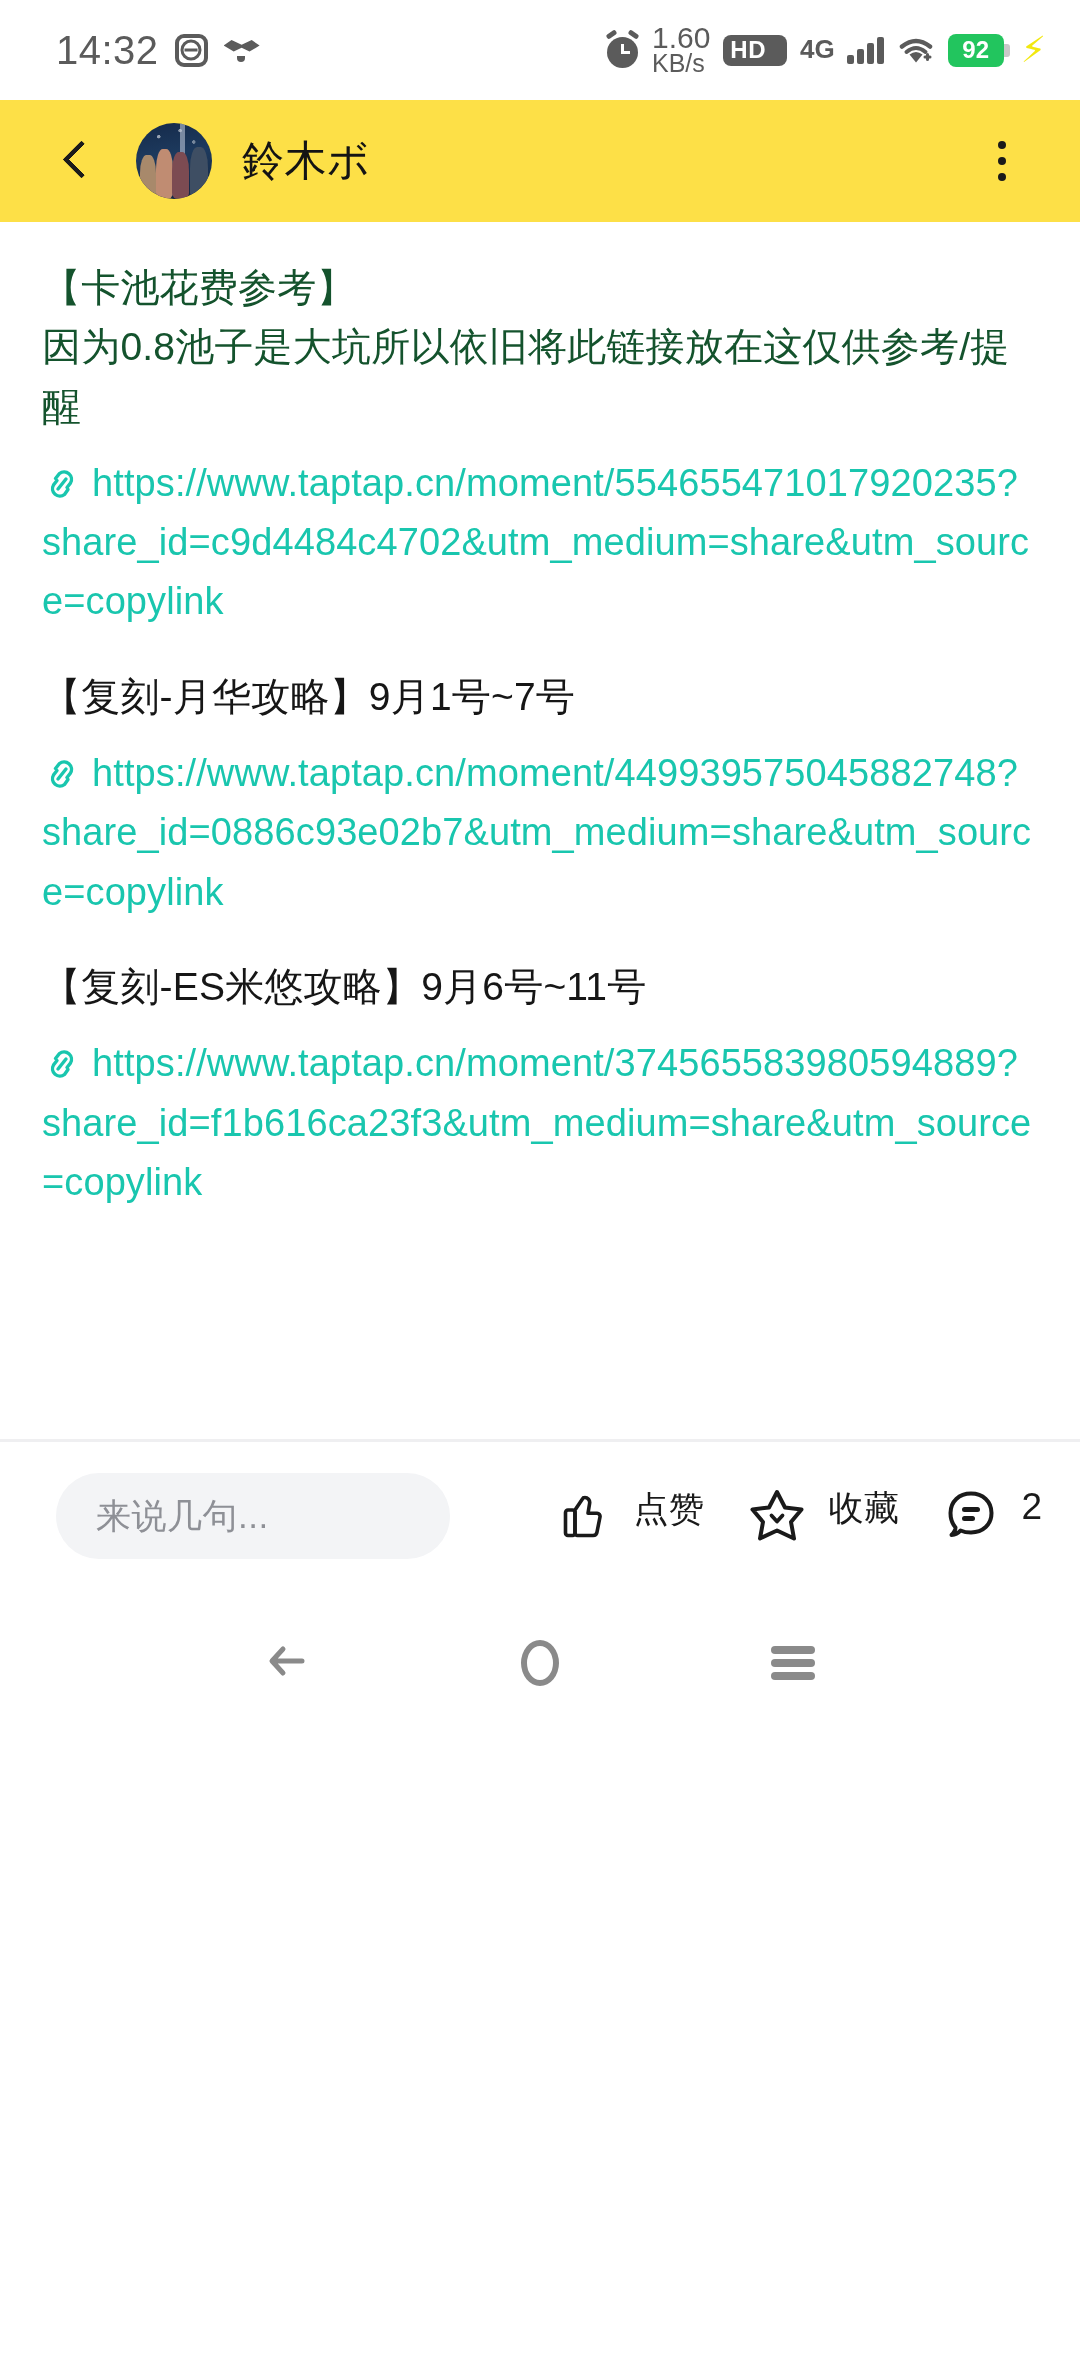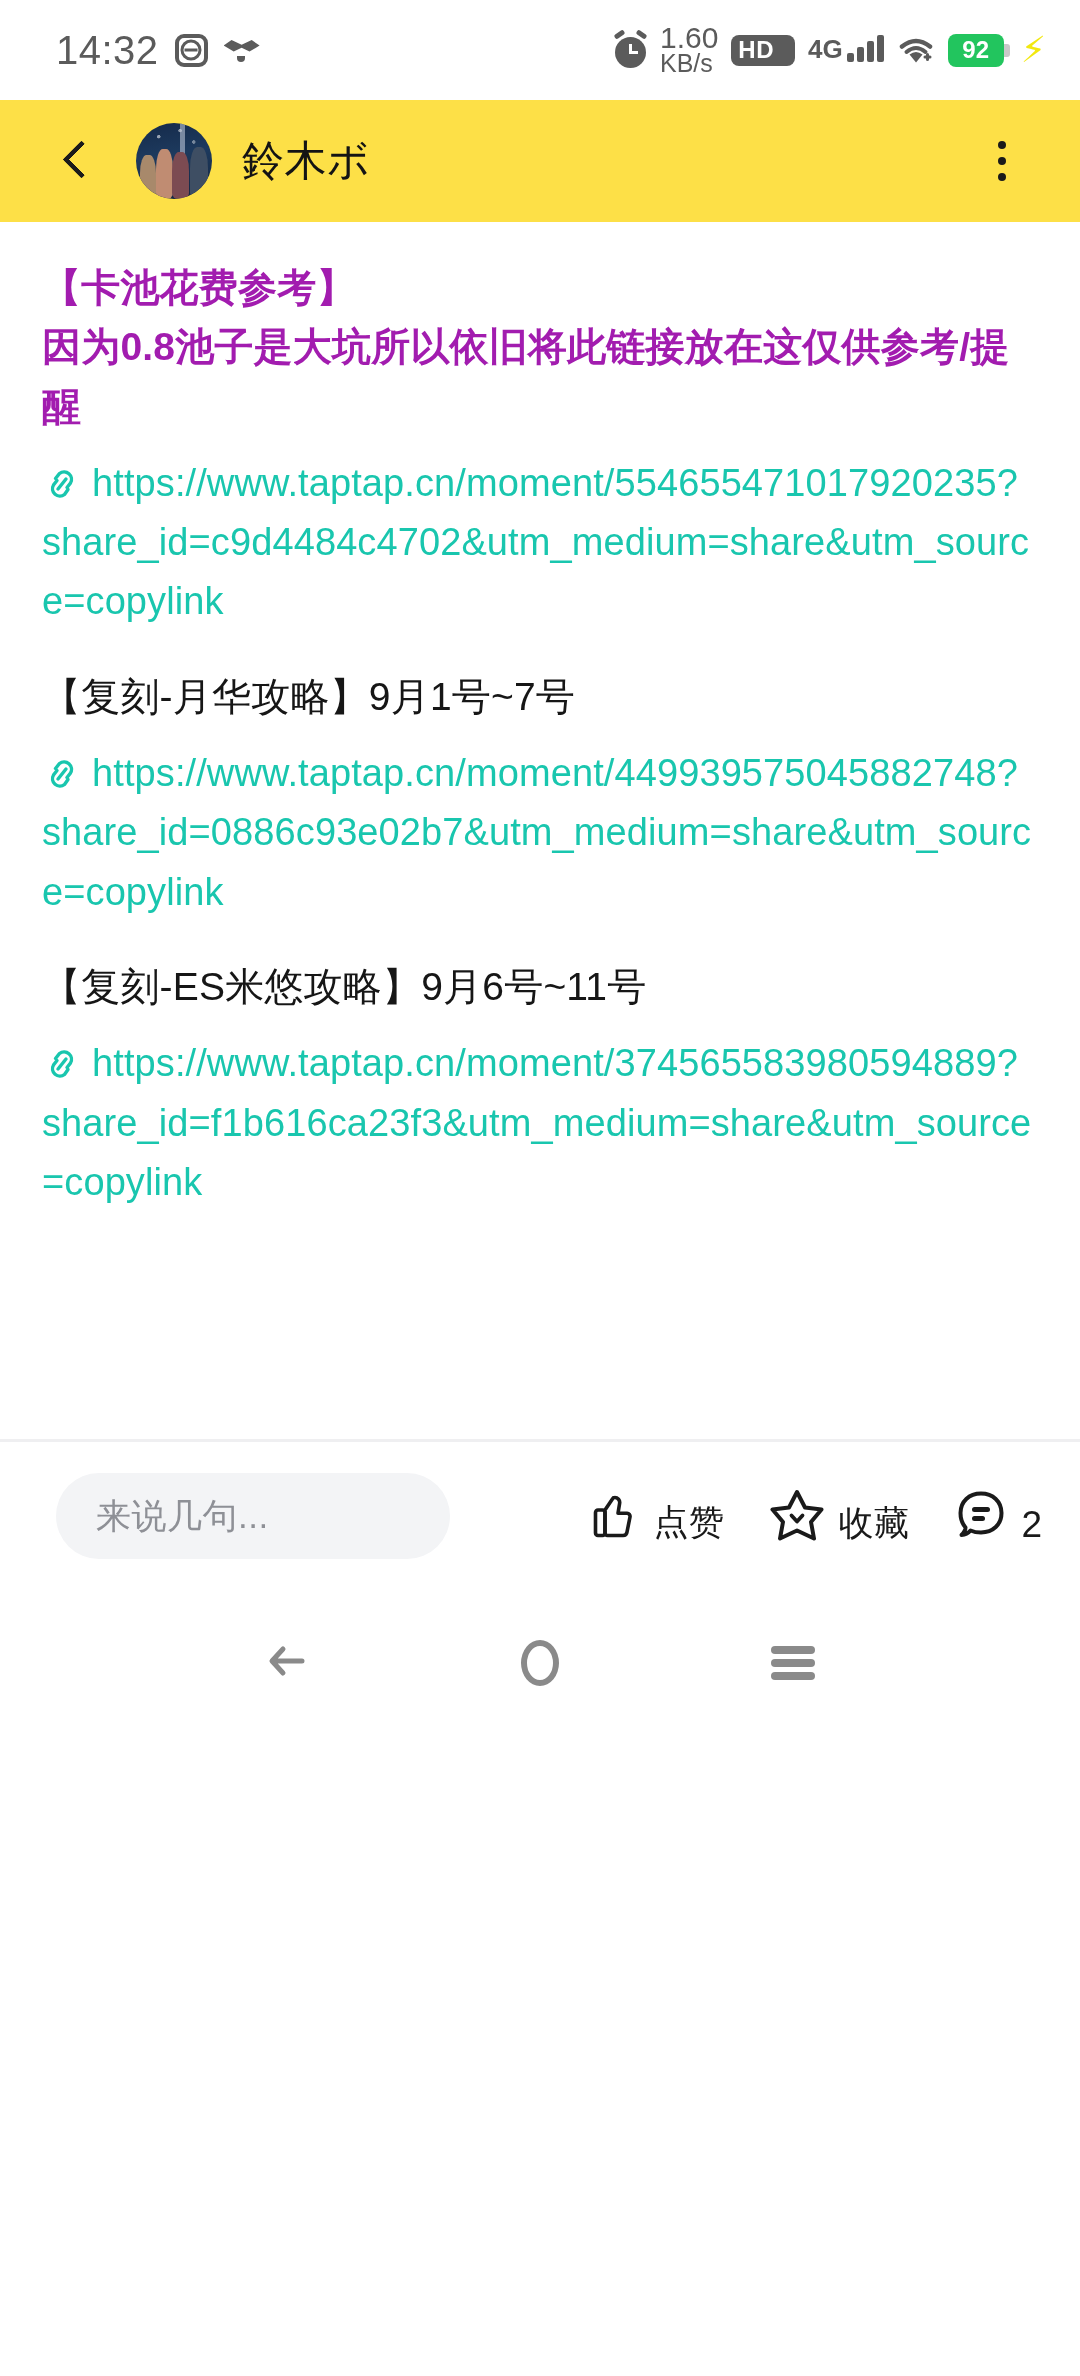--- a/index.html
+++ b/index.html
@@ -146,21 +146,22 @@
     font-weight: 700;
     border-radius: 8px;
     padding: 3px 21px 4px 7px;
     letter-spacing: 0.5px;
     line-height: 1;
   }
 
   
   .ic-4g {
     display: flex;
-    gap: 4px;
+    align-items: flex-end;
+    gap: 12px;
     color: #5b5b5b;
   }
   .ic-4g .label {
     font-size: 26px;
     font-weight: 700;
     line-height: 1;
     margin-bottom: 2px;
   }
   .ic-4g .bars {
     display: flex;
@@ -296,24 +297,23 @@
 
   
   .content {
     flex: 1 1 auto;
     overflow: hidden;
     padding: 36px 44px 0 42px;
   }
   .para {
     font-size: 39px;
     line-height: 1.52;
-    color: #a21caf;
+    color: #14532d;
     letter-spacing: 0.2px;
     word-break: break-all;
-    font-weight: bold;
   }
   .section-title {
     font-size: 39px;
     line-height: 1.5;
     color: #161616;
     letter-spacing: 0.2px;
     margin-top: 36px;
   }
   .link-block {
     margin-top: 18px;
@@ -356,22 +356,22 @@
     cursor: text;
   }
   .comment-input .ph {
     font-size: 35px;
     color: #8e9096;
     letter-spacing: 0.5px;
   }
   .ab-spacer { flex: 1; }
   .action {
     display: flex;
-    align-items: flex-end;
-    gap: 12px;
+    align-items: flex-start;
+    gap: 22px;
     cursor: pointer;
     margin-left: 34px;
   }
   .action .txt {
     font-size: 35px;
     color: #1a1a1a;
     letter-spacing: 0.5px;
   }
   .action .cnt {
     font-size: 37px;

